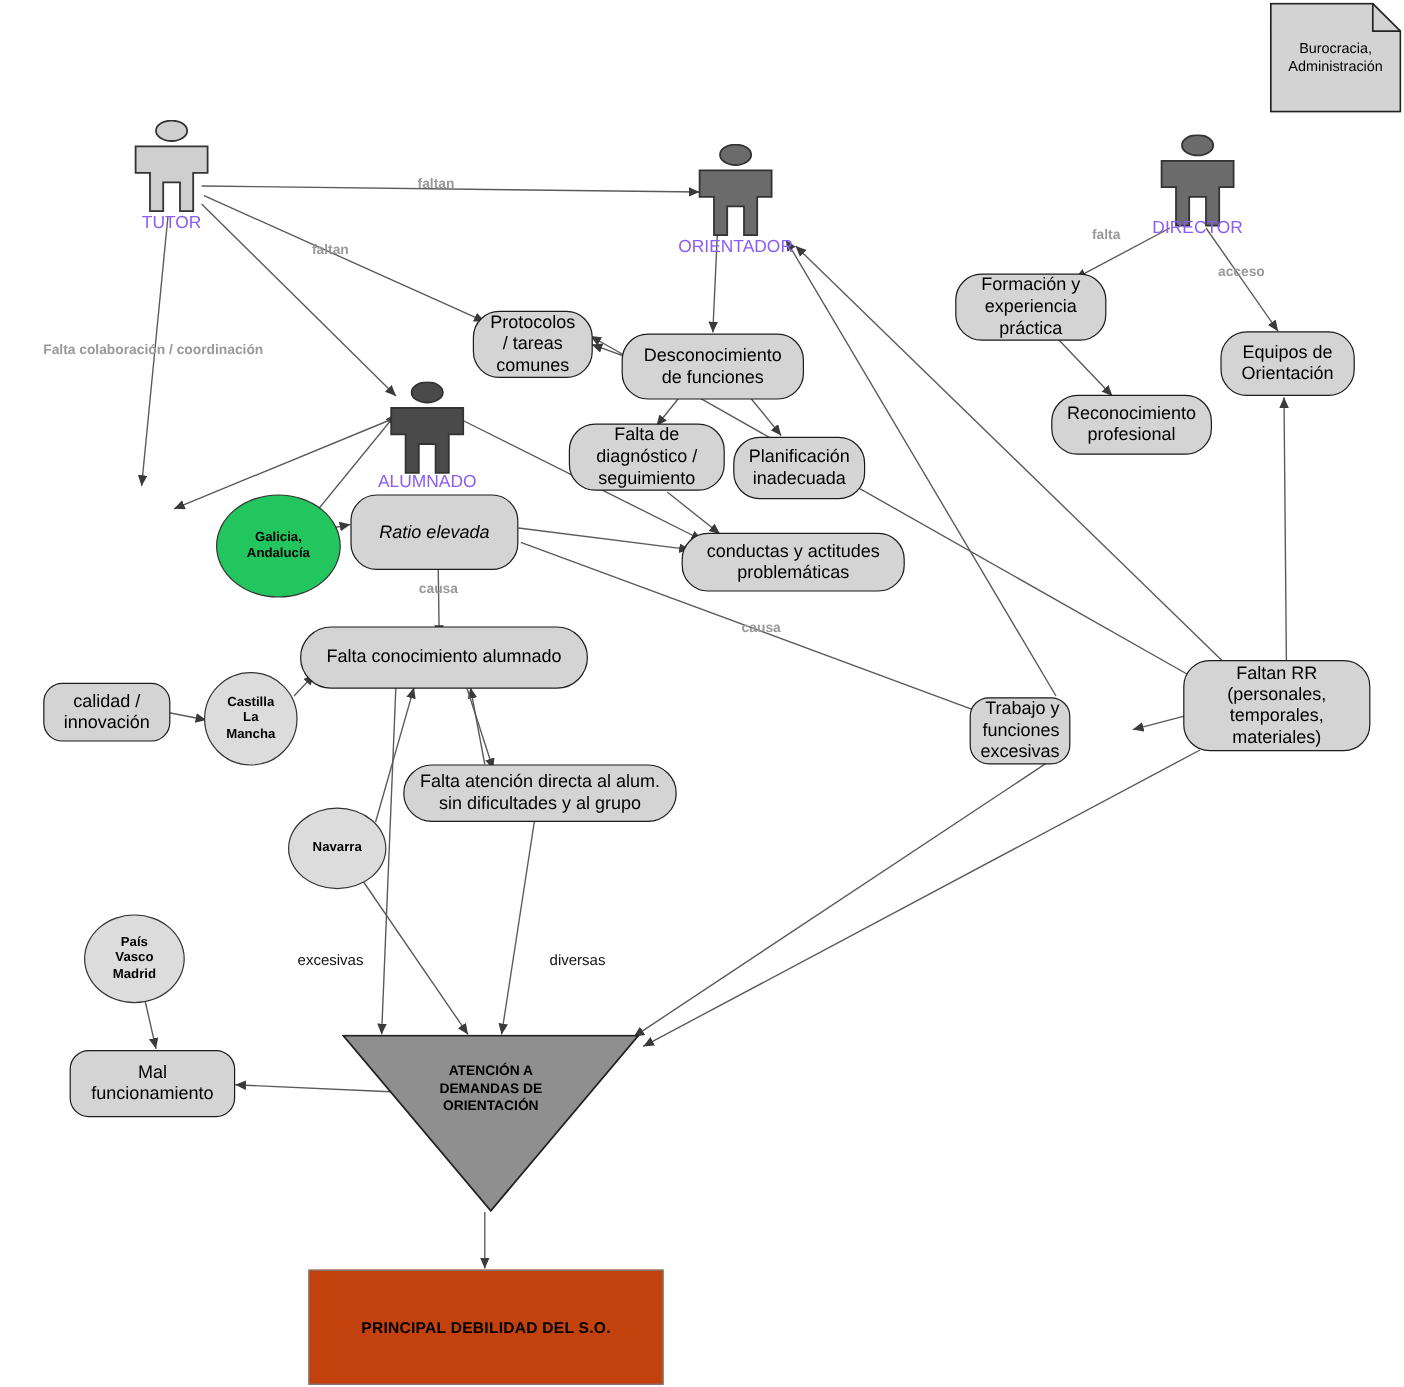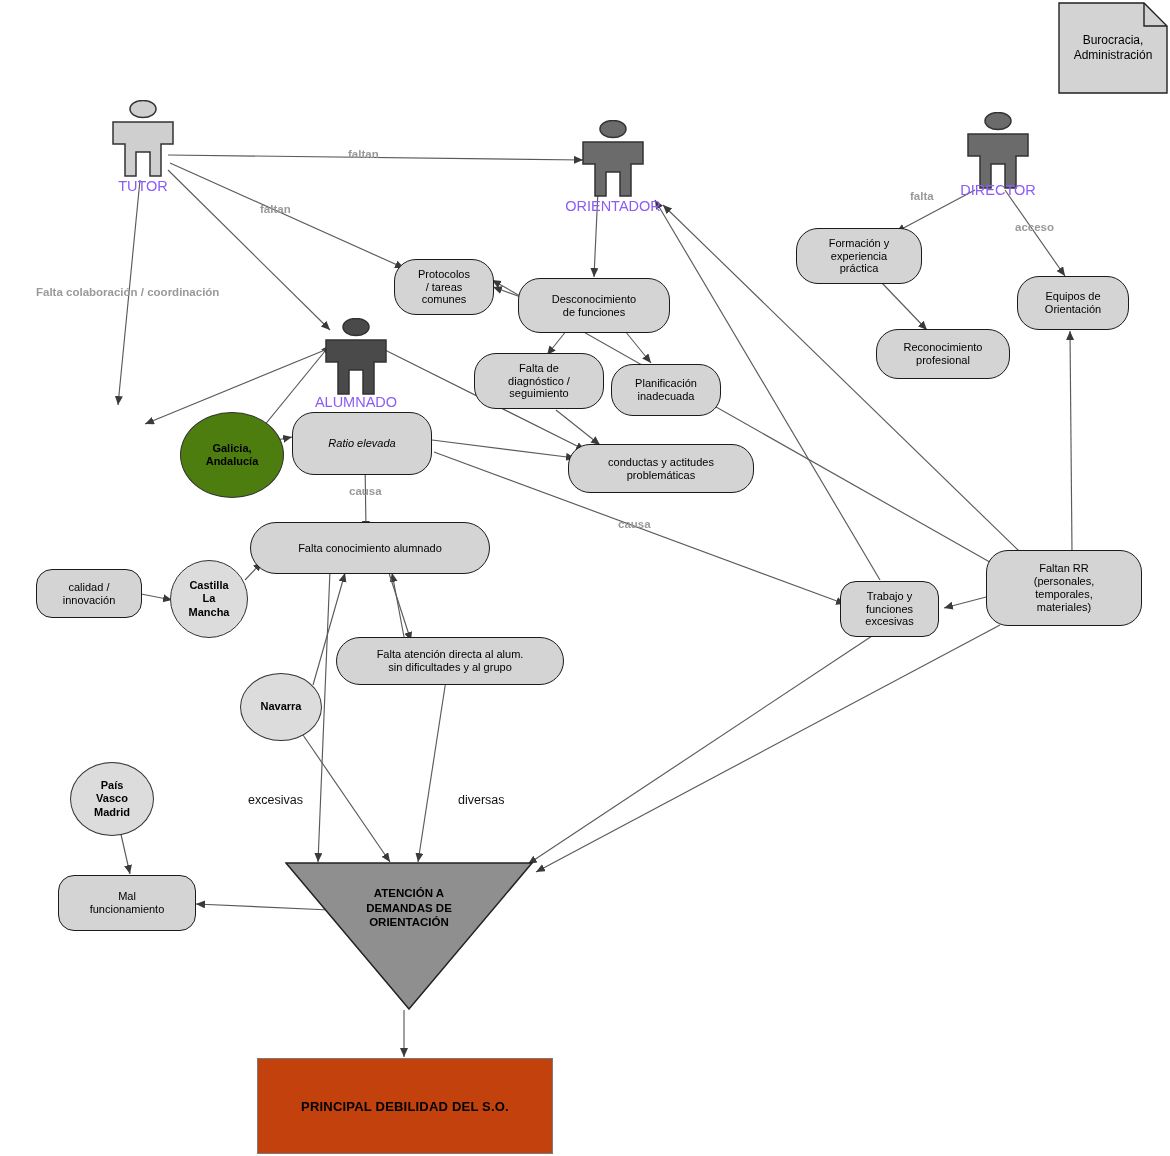--- a/index.html
+++ b/index.html
@@ -4,28 +4,28 @@
 <style>
   html,body{margin:0;padding:0;background:#ffffff;}
   body{font-family:"Liberation Sans", sans-serif;}
   #stage{position:relative;width:1170px;height:1156px;background:#ffffff;overflow:hidden;}
   svg#wires{position:absolute;left:0;top:0;width:1170px;height:1156px;}
 
   
   .node{position:absolute;box-sizing:border-box;display:flex;align-items:center;justify-content:center;text-align:center;}
   .rrect{
     background:#d4d4d4;border:1.6px solid #1b1b1b;border-radius:22px;
-    font-size:11px;color:#000;line-height:1.18;
+    font-size:15px;color:#000;line-height:1.18;
   }
   .rrect.small{border-radius:16px;}
   .oval{
     background:#dcdcdc;border:1.4px solid #333;border-radius:50%;
     font-size:11px;font-weight:bold;color:#000;line-height:1.2;
   }
-  .oval.pale{background:#4d7c0f;}
+  .oval.pale{background:#22c55e;}
   .plainbox{background:#c2410c;border:1.5px solid #7b7b7b;font-size:13px;font-weight:bold;letter-spacing:.2px;}
   .triangle-wrap{position:absolute;}
   .triangle-wrap .tri-label{
     position:absolute;left:0;top:24px;width:100%;text-align:center;
     font-size:11.5px;font-weight:bold;line-height:1.28;color:#000;
   }
 
   
   .person{position:absolute;}
   .person .caption{
@@ -255,21 +255,21 @@
     </span>
   </div>
 
   <div class="node rrect" style="left:1017px;top:276px;width:112px;height:54px;">
     <span>
       <span>Equipos de</span><br>
       <span>Orientación</span>
     </span>
   </div>
 
-  <div class="node rrect small" style="left:840px;top:581px;width:99px;height:56px;">
+  <div class="node rrect small" style="left:808px;top:581px;width:84px;height:56px;text-align:right;">
     <span>
       <span>Trabajo y</span><br>
       <span>funciones</span><br>
       <span>excesivas</span>
     </span>
   </div>
 
   <div class="node rrect small" style="left:36px;top:569px;width:106px;height:49px;">
     <span>
       <span>calidad /</span><br>

